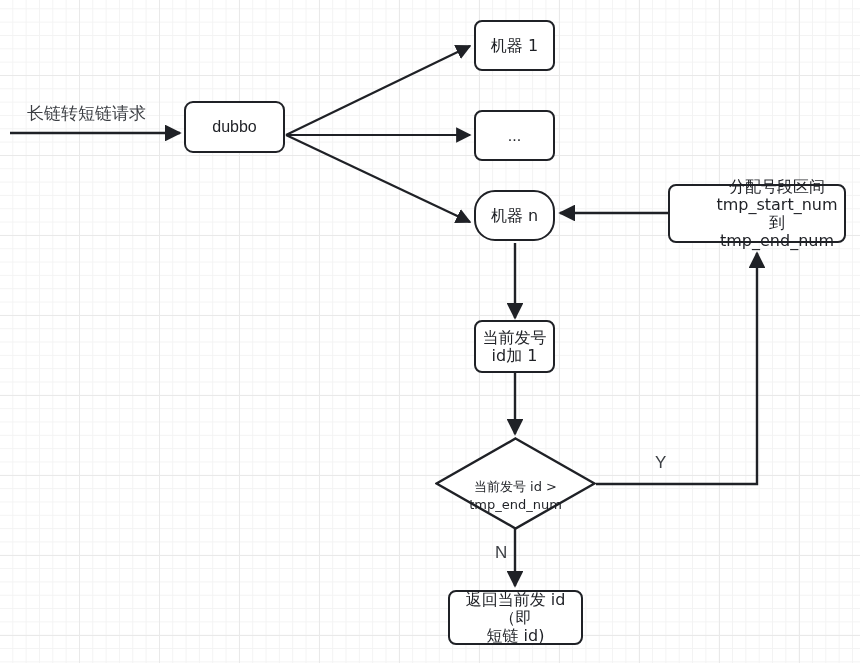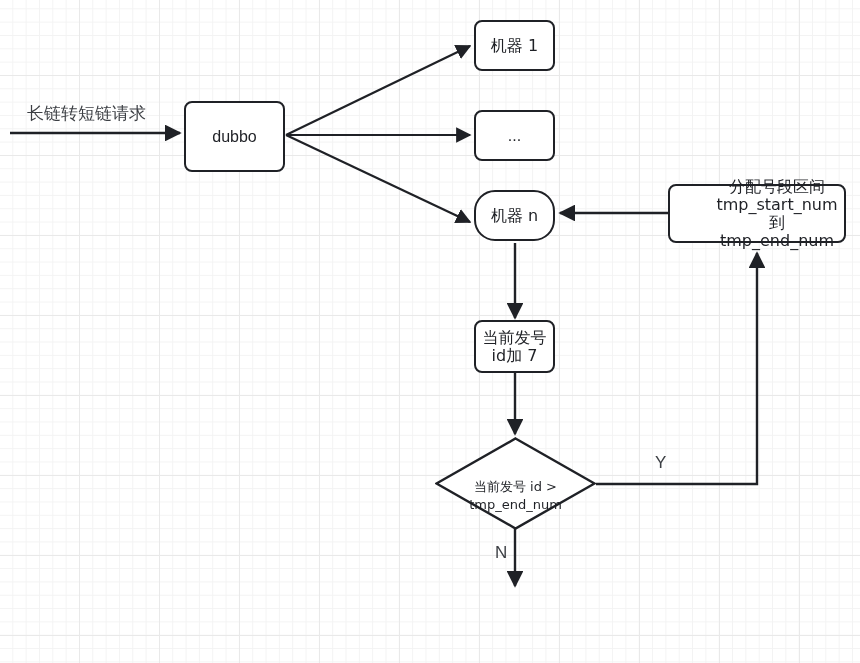--- a/index.html
+++ b/index.html
@@ -129,37 +129,39 @@
 
     <g>
       <line x1="515" y1="529" x2="515" y2="586" stroke="#1f2126" stroke-width="2.4" marker-end="url(#arrow)"></line>
     </g>
   </svg>
 
   <div class="edge-label cjk" style="left:27px; top:106px;">长链转短链请求</div>
   <div class="edge-label" style="left:655px; top:456px;">Y</div>
   <div class="edge-label" style="left:495px; top:546px;">N</div>
 
-  <div class="node" style="left:184px; top:101px; width:101px; height:71px;">dubbo</div>
+  <div class="node" style="left:184px; top:101px; width:101px; height:52px;border-radius:9px;">dubbo</div>
 
   <div class="node cjk" style="left:474px; top:20px; width:81px; height:51px;">机器 1</div>
 
   <div class="node" style="left:474px; top:110px; width:81px; height:51px;">...</div>
 
   <div class="node cjk" style="left:474px; top:190px; width:81px; height:51px;border-radius:21px;">机器 n</div>
 
   <div class="node cjk" style="left:668px; top:184px; width:178px; height:59px;padding-left:40px;">分配号段区间
 tmp_start_num 到
 tmp_end_num</div>
 
   <div class="node cjk" style="left:474px; top:320px; width:81px; height:53px;">当前发号
-id加 7</div>
+id加 1</div>
 
   <div class="diamond-wrap" style="left:435px; top:437px; width:161px; height:93px;">
     <svg width="161" height="93" viewBox="0 0 161 93" xmlns="http://www.w3.org/2000/svg">
       <polygon points="80.5,1.5 159.5,46.5 80.5,91.5 1.5,46.5" fill="#ffffff" stroke="#1f2126" stroke-width="2.4" stroke-linejoin="miter"></polygon>
     </svg>
     <div class="diamond-label cjk">当前发号 id &gt;
 tmp_end_num</div>
   </div>
 
+  <div class="node cjk" style="left:448px; top:590px; width:135px; height:55px;">返回当前发 id（即
+短链 id)</div>
 
 </div>
 
 </body></html>

